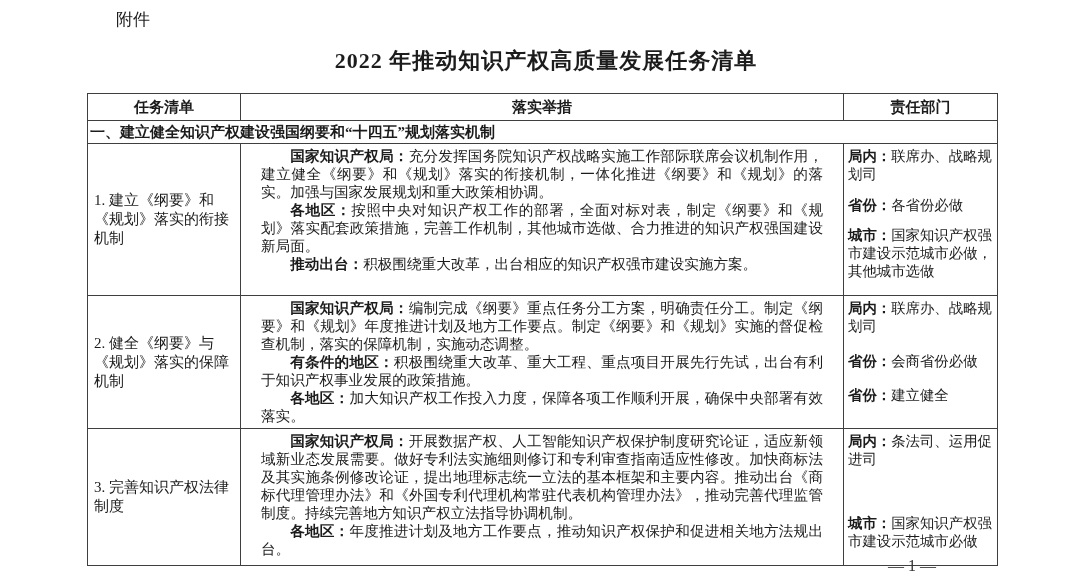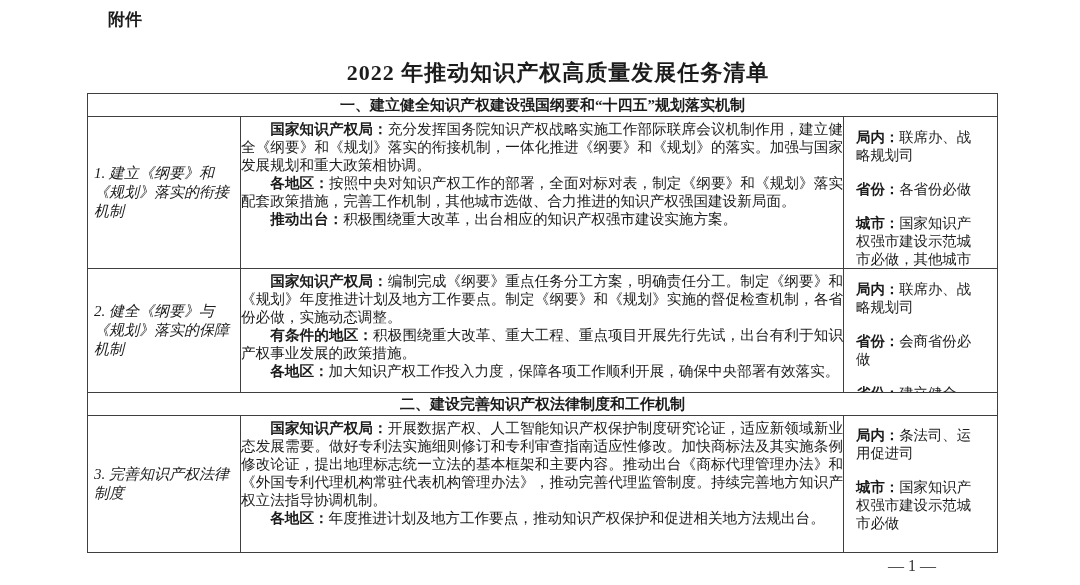--- a/index.html
+++ b/index.html
@@ -3,63 +3,62 @@
 <meta charset="utf-8">
 <style>
   html,body{margin:0;padding:0;}
   body{
     width:1080px;height:585px;position:relative;background:#ffffff;
     font-family:"Liberation Serif","DejaVu Serif",serif;
     color:#1c1c1c;overflow:hidden;
     -webkit-font-smoothing:antialiased;
   }
   .attachment{
-    position:absolute;left:108px;top:8px;
-    font-size:17px;font-weight:bold;
+    position:absolute;left:116px;top:8px;
+    font-size:17px;font-weight:normal;
   }
   .title{
-    position:absolute;left:87px;top:42px;width:910px;margin:16px;
+    position:absolute;left:87px;top:42px;width:910px;margin:4px;
     text-align:center;font-size:22px;font-weight:bold;letter-spacing:1px;
   }
   table.task-table{
     position:absolute;left:87px;top:93px;width:910px;
     border-collapse:collapse;table-layout:fixed;
   }
   .task-table td,.task-table th{
     border:1px solid #3f3f3f;vertical-align:top;
     overflow:hidden;
   }
   .task-table th{
     height:24px;padding:1px 2px;
     font-size:15px;font-weight:bold;text-align:center;vertical-align:middle;
   }
   tr.section-row td{
     height:20px;padding:1px 2px;
-    text-align:center;font-weight:bold;font-size:15px;vertical-align:middle;
+    text-align:left;font-weight:bold;font-size:15px;vertical-align:middle;
   }
   tr.r1 td{height:143px;}
   tr.r2 td{height:115px;}
   tr.r3 td{height:128px;}
   td.task-cell{
     font-size:15px;line-height:19px;vertical-align:middle;
     padding:4px 6px;
-    font-style:italic;
   }
   td.measures-cell{
-    font-size:14.6px;line-height:18px;padding:3px 0;
+    font-size:14.6px;line-height:18px;padding:3px 20px;
     text-align:justify;
   }
   td.measures-cell p{margin:0;text-indent:2em;}
   .lbl{font-weight:bold;}
   td.dept-cell{font-size:14.4px;line-height:18px;padding:3px 4px;}
   .dept-wrap{display:flex;flex-direction:column;justify-content:space-between;}
   tr.r1 .dept-wrap{height:133px;}
   tr.r2 .dept-wrap{height:105px;}
-  tr.r3 .dept-wrap{height:118px;font-family:Liberation Mono, monospace;}
-  .dept-wrap p{margin:8px;}
+  tr.r3 .dept-wrap{height:118px;}
+  .dept-wrap p{margin:0;}
   .page-num{
     position:absolute;left:852px;top:557px;width:120px;
     text-align:center;font-size:16px;color:#333;
   }
 </style>
 </head>
 <body>
 
 <div>
 
@@ -67,20 +66,25 @@
 
   <h1 class="title">2022 年推动知识产权高质量发展任务清单</h1>
 
   <table class="task-table">
     <colgroup>
       <col style="width:153px">
       <col style="width:603px">
       <col style="width:154px">
     </colgroup>
     <tbody>
+      <tr>
+        <th>任务清单</th>
+        <th>落实举措</th>
+        <th>责任部门</th>
+      </tr>
 
       <tr class="section-row">
         <td colspan="3">一、建立健全知识产权建设强国纲要和“十四五”规划落实机制</td>
       </tr>
 
       <tr class="r1">
         <td class="task-cell">1. 建立《纲要》和《规划》落实的衔接机制</td>
         <td class="measures-cell">
           <p><span class="lbl">国家知识产权局：</span><span>充分发挥国务院知识产权战略实施工作部际联席会议机制作用，建立健全《纲要》和《规划》落实的衔接机制，一体化推进《纲要》和《规划》的落实。加强与国家发展规划和重大政策相协调。</span></p>
           <p><span class="lbl">各地区：</span><span>按照中央对知识产权工作的部署，全面对标对表，制定《纲要》和《规划》落实配套政策措施，完善工作机制，其他城市选做、合力推进的知识产权强国建设新局面。</span></p>
@@ -91,36 +95,33 @@
             <p><span class="lbl">局内：</span><span>联席办、战略规划司</span></p>
             <p><span class="lbl">省份：</span><span>各省份必做</span></p>
             <p><span class="lbl">城市：</span><span>国家知识产权强市建设示范城市必做，其他城市选做</span></p>
           </div>
         </td>
       </tr>
 
       <tr class="r2">
         <td class="task-cell">2. 健全《纲要》与《规划》落实的保障机制</td>
         <td class="measures-cell">
-          <p><span class="lbl">国家知识产权局：</span><span>编制完成《纲要》重点任务分工方案，明确责任分工。制定《纲要》和《规划》年度推进计划及地方工作要点。制定《纲要》和《规划》实施的督促检查机制，各省份必做，实施动态调整。</span></p>
+          <p><span class="lbl">国家知识产权局：</span><span>编制完成《纲要》重点任务分工方案，明确责任分工。制定《纲要》和《规划》年度推进计划及地方工作要点。制定《纲要》和《规划》实施的督促检查机制，落实的保障机制，实施动态调整。</span></p>
           <p><span class="lbl">有条件的地区：</span><span>积极围绕重大改革、重大工程、重点项目开展先行先试，出台有利于知识产权事业发展的政策措施。</span></p>
           <p><span class="lbl">各地区：</span><span>加大知识产权工作投入力度，保障各项工作顺利开展，确保中央部署有效落实。</span></p>
         </td>
         <td class="dept-cell">
           <div class="dept-wrap">
             <p><span class="lbl">局内：</span><span>联席办、战略规划司</span></p>
             <p><span class="lbl">省份：</span><span>会商省份必做</span></p>
             <p><span class="lbl">省份：</span><span>建立健全</span></p>
           </div>
         </td>
       </tr>
 
-      <tr class="section-row">
-        <td colspan="3">二、建设完善知识产权法律制度和工作机制</td>
-      </tr>
 
       <tr class="r3">
         <td class="task-cell">3. 完善知识产权法律制度</td>
         <td class="measures-cell">
           <p><span class="lbl">国家知识产权局：</span><span>开展数据产权、人工智能知识产权保护制度研究论证，适应新领域新业态发展需要。做好专利法实施细则修订和专利审查指南适应性修改。加快商标法及其实施条例修改论证，提出地理标志统一立法的基本框架和主要内容。推动出台《商标代理管理办法》和《外国专利代理机构常驻代表机构管理办法》，推动完善代理监管制度。持续完善地方知识产权立法指导协调机制。</span></p>
           <p><span class="lbl">各地区：</span><span>年度推进计划及地方工作要点，推动知识产权保护和促进相关地方法规出台。</span></p>
         </td>
         <td class="dept-cell">
           <div class="dept-wrap">
             <p><span class="lbl">局内：</span><span>条法司、运用促进司</span></p>

